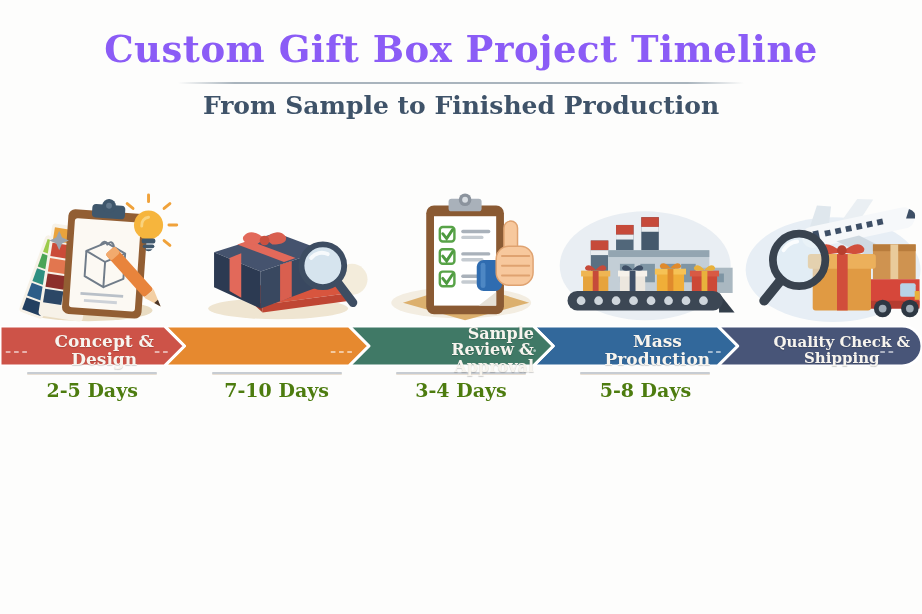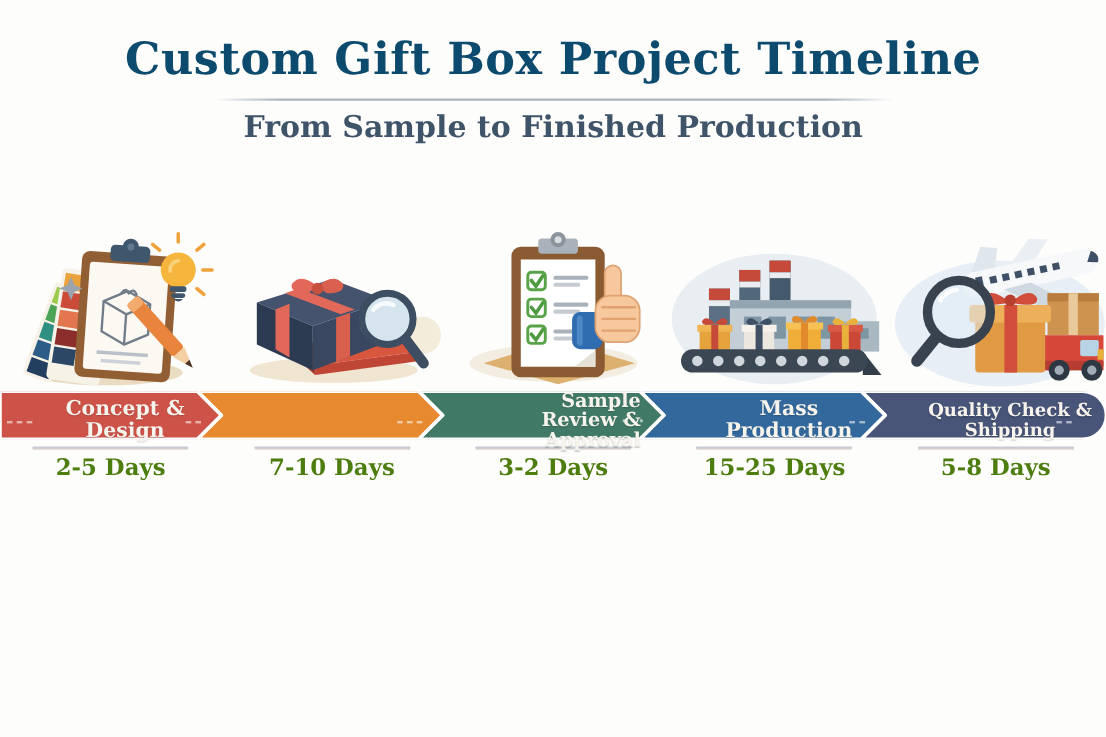--- a/index.html
+++ b/index.html
@@ -3,21 +3,21 @@
 <meta charset="utf-8">
 <style>
   html,body{margin:0;padding:0;}
   body{
     width:922px;height:614px;overflow:hidden;
     background:#fdfdfc;
     font-family:"DejaVu Serif", serif;
   }
   .header{text-align:center;padding-top:28px;}
   .title{
-    font-size:37px;font-weight:700;color:#0c4a6e;letter-spacing:.5px;line-height:1.15;
+    font-size:37px;font-weight:700;color:#8b5cf6;letter-spacing:.5px;line-height:1.15;
   }
   .divider{
     width:566px;height:2px;margin:11px auto 7px auto;border-radius:1px;
     background:linear-gradient(to right, rgba(170,180,190,0), #a9b4bd 10%, #a9b4bd 90%, rgba(170,180,190,0));
   }
   .subtitle{font-size:25px;font-weight:700;color:#3f5369;}
 
   .stage-icons{
     display:grid;grid-template-columns:repeat(5,1fr);
     margin-top:70px;height:136px;
@@ -316,23 +316,19 @@
   <div class="day-cell">
     <div class="day-underline"></div>
     <div class="day-label">2-5 Days</div>
   </div>
   <div class="day-cell">
     <div class="day-underline"></div>
     <div class="day-label">7-10 Days</div>
   </div>
   <div class="day-cell">
     <div class="day-underline"></div>
-    <div class="day-label">3-2 Days</div>
-  </div>
-  <div class="day-cell">
-    <div class="day-underline"></div>
-    <div class="day-label">15-25 Days</div>
+    <div class="day-label">3-4 Days</div>
   </div>
   <div class="day-cell">
     <div class="day-underline"></div>
     <div class="day-label">5-8 Days</div>
   </div>
 </div>
 
 </body></html>

